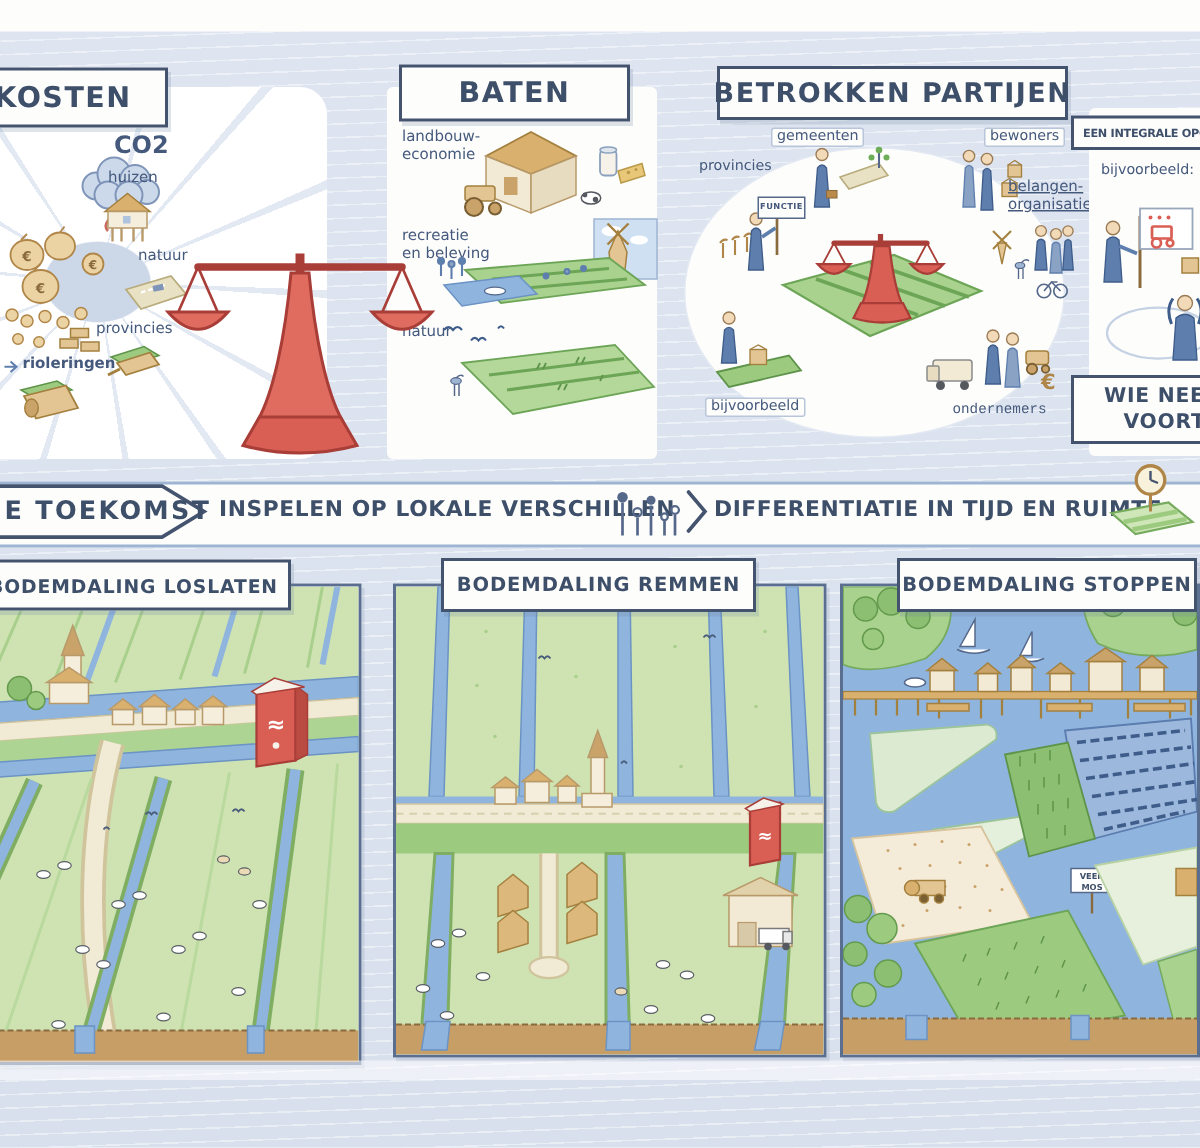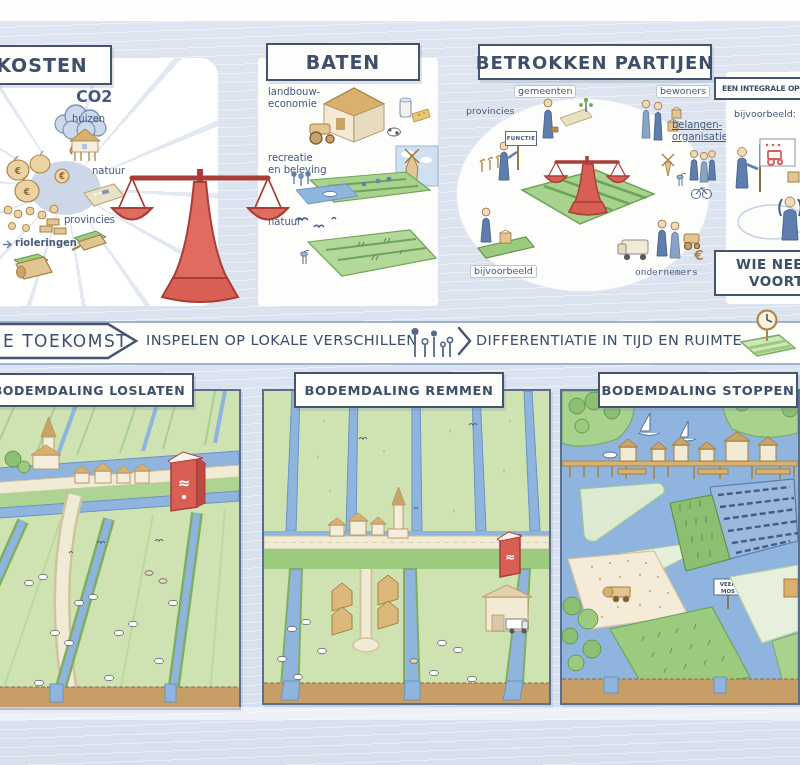--- a/index.html
+++ b/index.html
@@ -9,21 +9,21 @@
       repeating-linear-gradient(178deg, rgba(255,255,255,.45) 0 1px, rgba(255,255,255,0) 1px 9px),
       linear-gradient(#dee5f1,#d8e0ed);}
   .abs{position:absolute;}
   .tbox{position:absolute;background:#fdfdfc;border:2px solid #44536e;color:#3e4f6a;
     font-weight:bold;display:flex;align-items:center;justify-content:center;
     letter-spacing:1px;box-shadow:2px 3px 0 rgba(110,130,160,.22);white-space:nowrap;}
   .lbl{position:absolute;color:#44597c;font-size:10px;line-height:1.15;white-space:nowrap;}
   .lblbox{background:#fdfdfc;border:1px solid #b9c6da;border-radius:2px;padding:0 3px;}
   .band{position:absolute;left:0;top:321px;width:800px;height:40px;background:#fdfdfc;
     border-top:2px solid #9db4d2;border-bottom:2px solid #9db4d2;}
-  .bandtext{position:absolute;font-weight:normal;font-size:14.5px;letter-spacing:.4px;
+  .bandtext{position:absolute;font-weight:bold;font-size:14.5px;letter-spacing:.4px;
     color:#3e4f6a;white-space:nowrap;}
   .scene{position:absolute;border:2px solid #5a6f8f;background:#fff;box-shadow:2px 3px 0 rgba(110,130,160,.18);}
   .burst{position:absolute;left:-40px;top:58px;width:258px;height:248px;border-radius:18px;
     background:
       radial-gradient(ellipse 58px 44px at 105px 130px, #ccd7e8 60%, rgba(204,215,232,0) 62%),
       repeating-conic-gradient(from -10deg at 105px 130px, #ffffff 0 24deg, #e2e9f3 24deg 26deg);}
   .white-panel{position:absolute;background:#fdfdfc;}
   svg{display:block;overflow:visible;}
   .scene svg{overflow:hidden;}
 </style>

